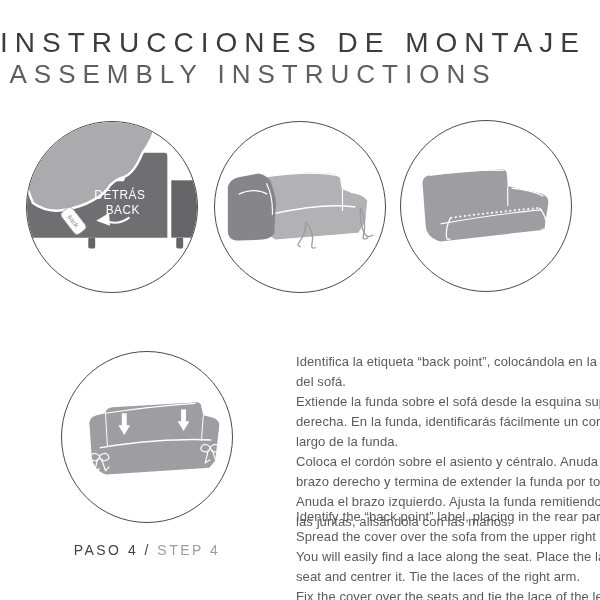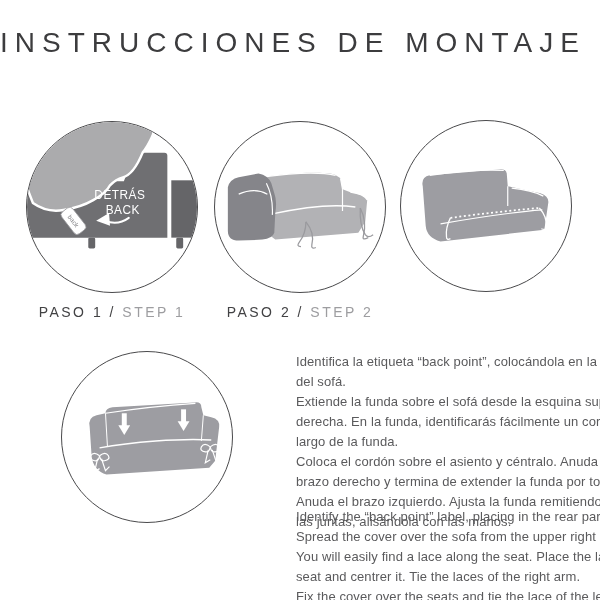--- a/index.html
+++ b/index.html
@@ -42,20 +42,21 @@
   }
   .es { top:352px; }
   .en { top:488px;margin-top:19px; }
 </style>
 </head>
 <body>
 
 <div class="page">
 
   <div class="title">INSTRUCCIONES DE MONTAJE</div>
+  <div class="subtitle">ASSEMBLY INSTRUCTIONS</div>
 
   <div class="circle c1">
     <svg viewBox="0 0 172 172">
 
       <path d="M -8 60 L 98 60 L 103 47 L 106 31 L 139 31 Q 142 31 142 34 L 142 117 L -8 117 Z" fill="#6f6f72"></path>
       <rect x="146" y="59" width="30" height="58" fill="#656568"></rect>
       <rect x="62" y="117" width="7" height="11" rx="1.5" fill="#656568"></rect>
       <rect x="151" y="117" width="7" height="11" rx="1.5" fill="#656568"></rect>
 
       <path d="M -8 -8 L 134 -8 L 127 14 Q 122 25 117 31 Q 108 53 97 56 Q 90 58 84 64 Q 80 72 67 79 Q 55 86 37 89 Q 20 92 6 82 Q -2 62 -8 42 Z" stroke="#ffffff" stroke-width="2.5" fill="#ababad"></path>
@@ -133,22 +134,21 @@
         <path d="M -2 3 l -3 13 l 5 -3 M 2 3 l 4 12 l 4 -4"></path>
       </g>
       <g transform="translate(150,96)" stroke="#ffffff" stroke-width="1.2" fill="none">
         <path d="M0 0 q -6 -5 -9 0 q -2 4 4 5 q 4 1 5 -5"></path>
         <path d="M0 0 q 6 -5 9 0 q 2 4 -4 5 q -4 1 -5 -5"></path>
         <path d="M -2 3 l -3 13 l 5 -3 M 2 3 l 4 12 l 4 -4"></path>
       </g>
     </svg>
   </div>
 
-  <div class="step-label l1"><span class="paso">PASO 1 /</span> <span class="step">STEP 1</span></div>
-  <div class="step-label l2"><span class="paso">PASO 2 /</span> <span class="step">STEP 2</span></div>
+  <div class="step-label l4"><span class="paso">PASO 4 /</span> <span class="step">STEP 4</span></div>
 
   <div class="text-block es">Identifica la etiqueta “back point”, colocándola en la parte trasera
 del sofá.
 Extiende la funda sobre el sofá desde la esquina superior
 derecha. En la funda, identificarás fácilmente un cordón a lo
 largo de la funda.
 Coloca el cordón sobre el asiento y céntralo. Anuda el lazo del
 brazo derecho y termina de extender la funda por toda la pieza.
 Anuda el brazo izquierdo. Ajusta la funda remitiendo la tela en
 las juntas, alisándola con las manos.</div>

